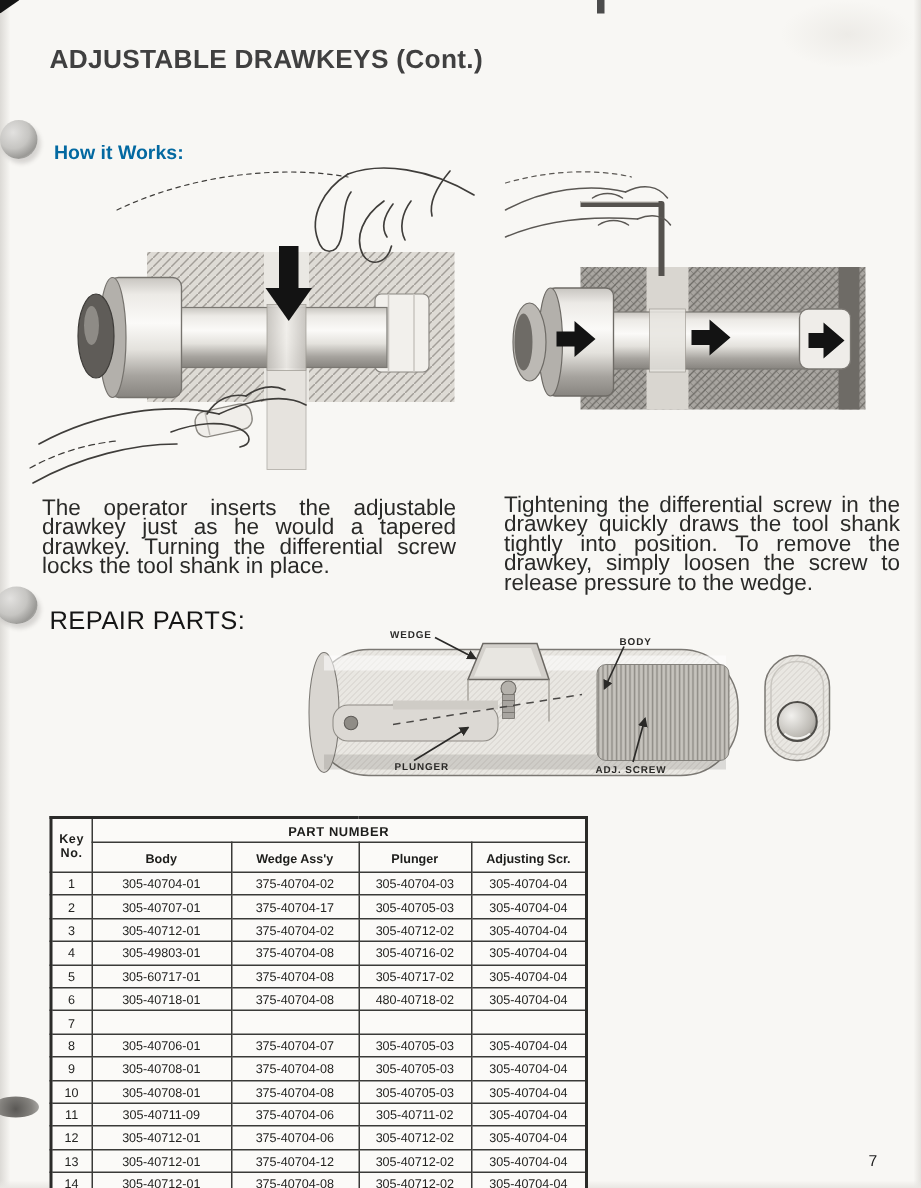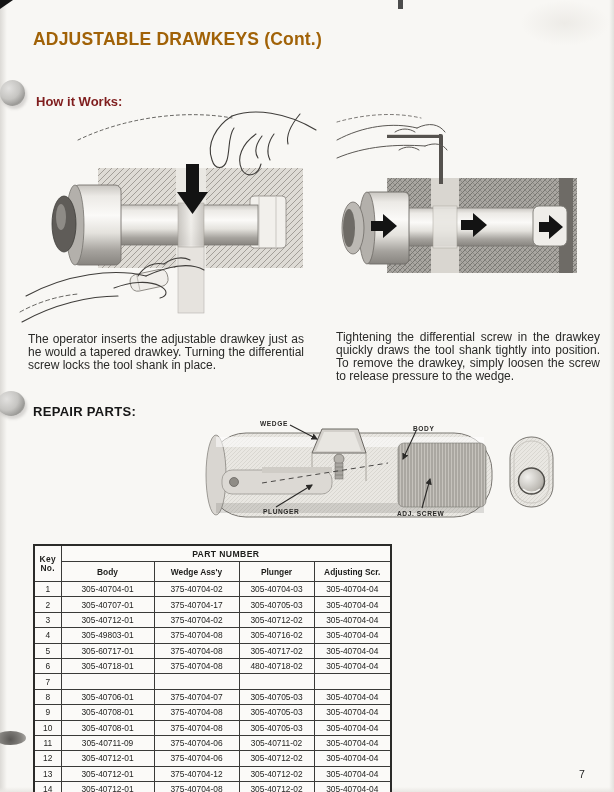--- a/index.html
+++ b/index.html
@@ -7,28 +7,28 @@
     width:614px;height:792px;position:relative;overflow:hidden;
     background:#f8f7f4;
     font-family:"Liberation Sans", sans-serif;
     color:#1c1c1c;
   }
   .abs{position:absolute;}
 
   
   .page-title{
     left:33px;top:29px;font-size:17.5px;font-weight:800;letter-spacing:.2px;
-    color:#a16207;
-  }
-  .h-how{left:36px;top:94px;font-size:13px;font-weight:800;color:#7f1d1d;}
-  .h-repair{left:33px;top:404px;font-size:13px;font-weight:700;letter-spacing:.3px;color:#161616;}
+    color:#404040;
+  }
+  .h-how{left:36px;top:94px;font-size:13px;font-weight:800;color:#0369a1;}
+  .h-repair{left:33px;top:404px;font-size:17px;font-weight:400;letter-spacing:.3px;color:#161616;}
 
   
   .caption{
-    font-size:12px;line-height:12.9px;color:#2a2a28;text-align:justify;
+    font-size:15px;line-height:12.9px;color:#2a2a28;text-align:justify;
   }
   .cap-left{left:28px;top:333px;width:276px;}
   .cap-right{left:336px;top:331px;width:264px;}
 
   
   .diagram-label{
     font-size:6.6px;font-weight:700;letter-spacing:.6px;color:#2b2a28;white-space:nowrap;
   }
 
   

